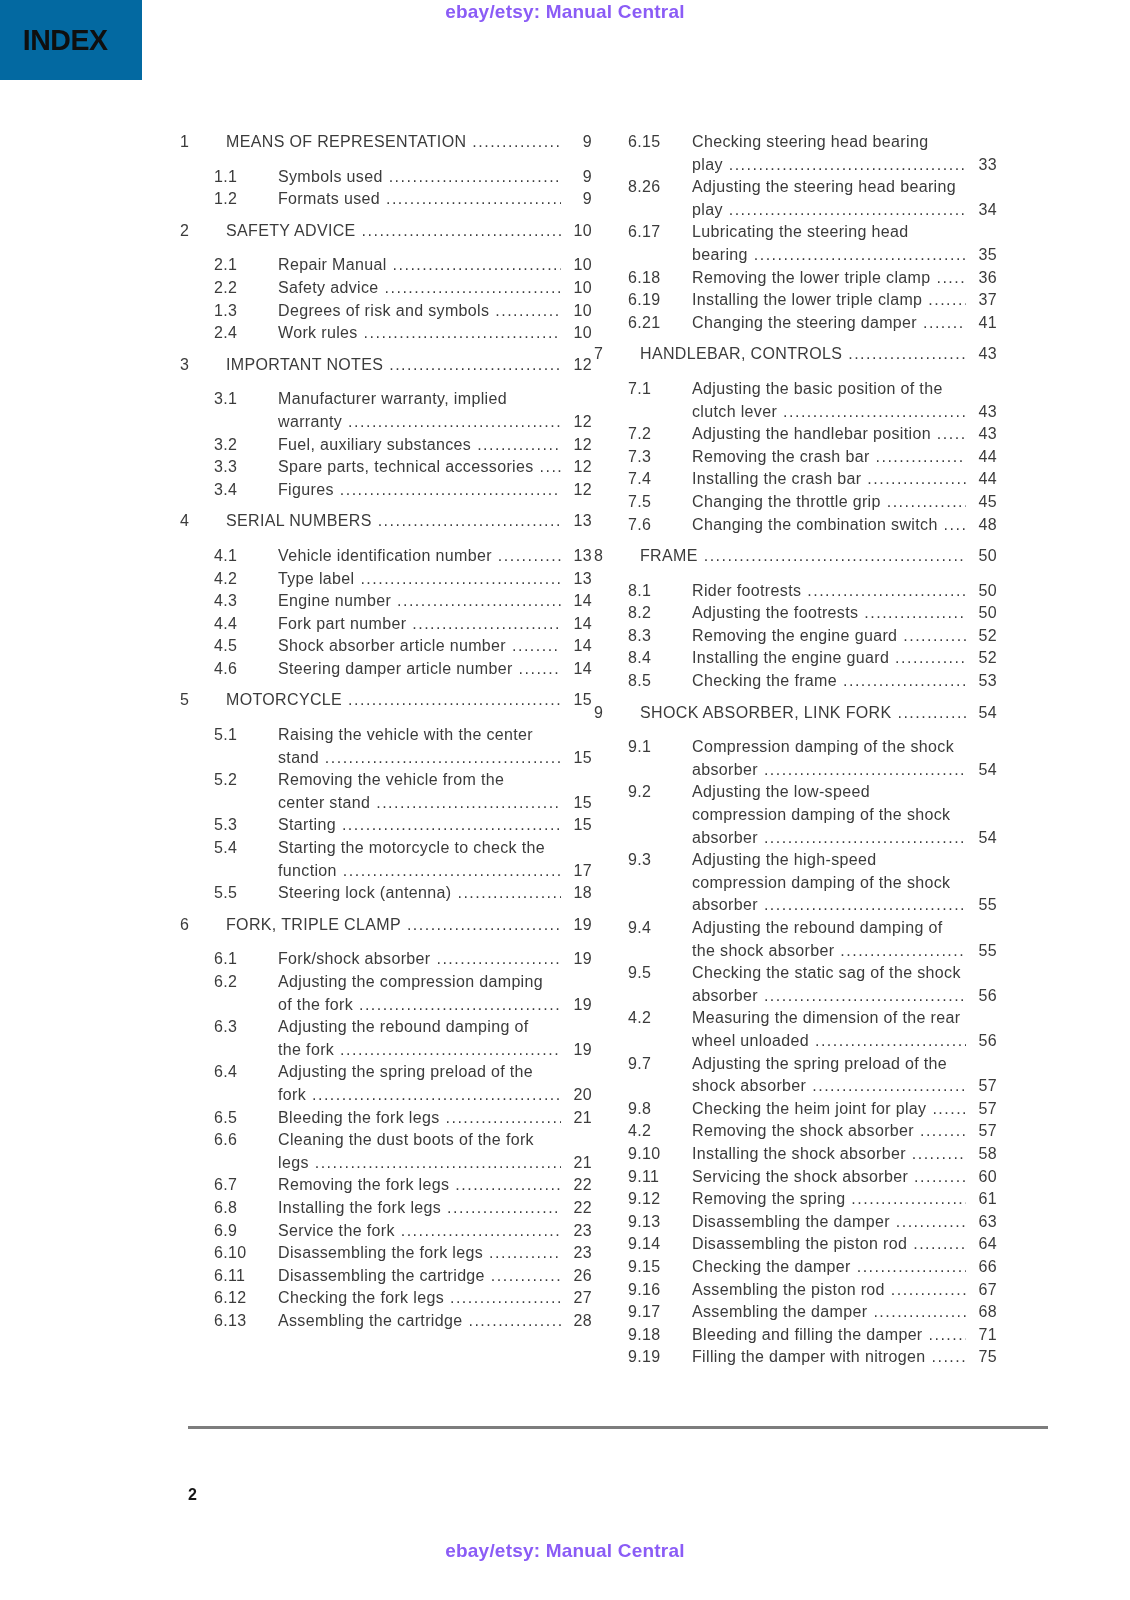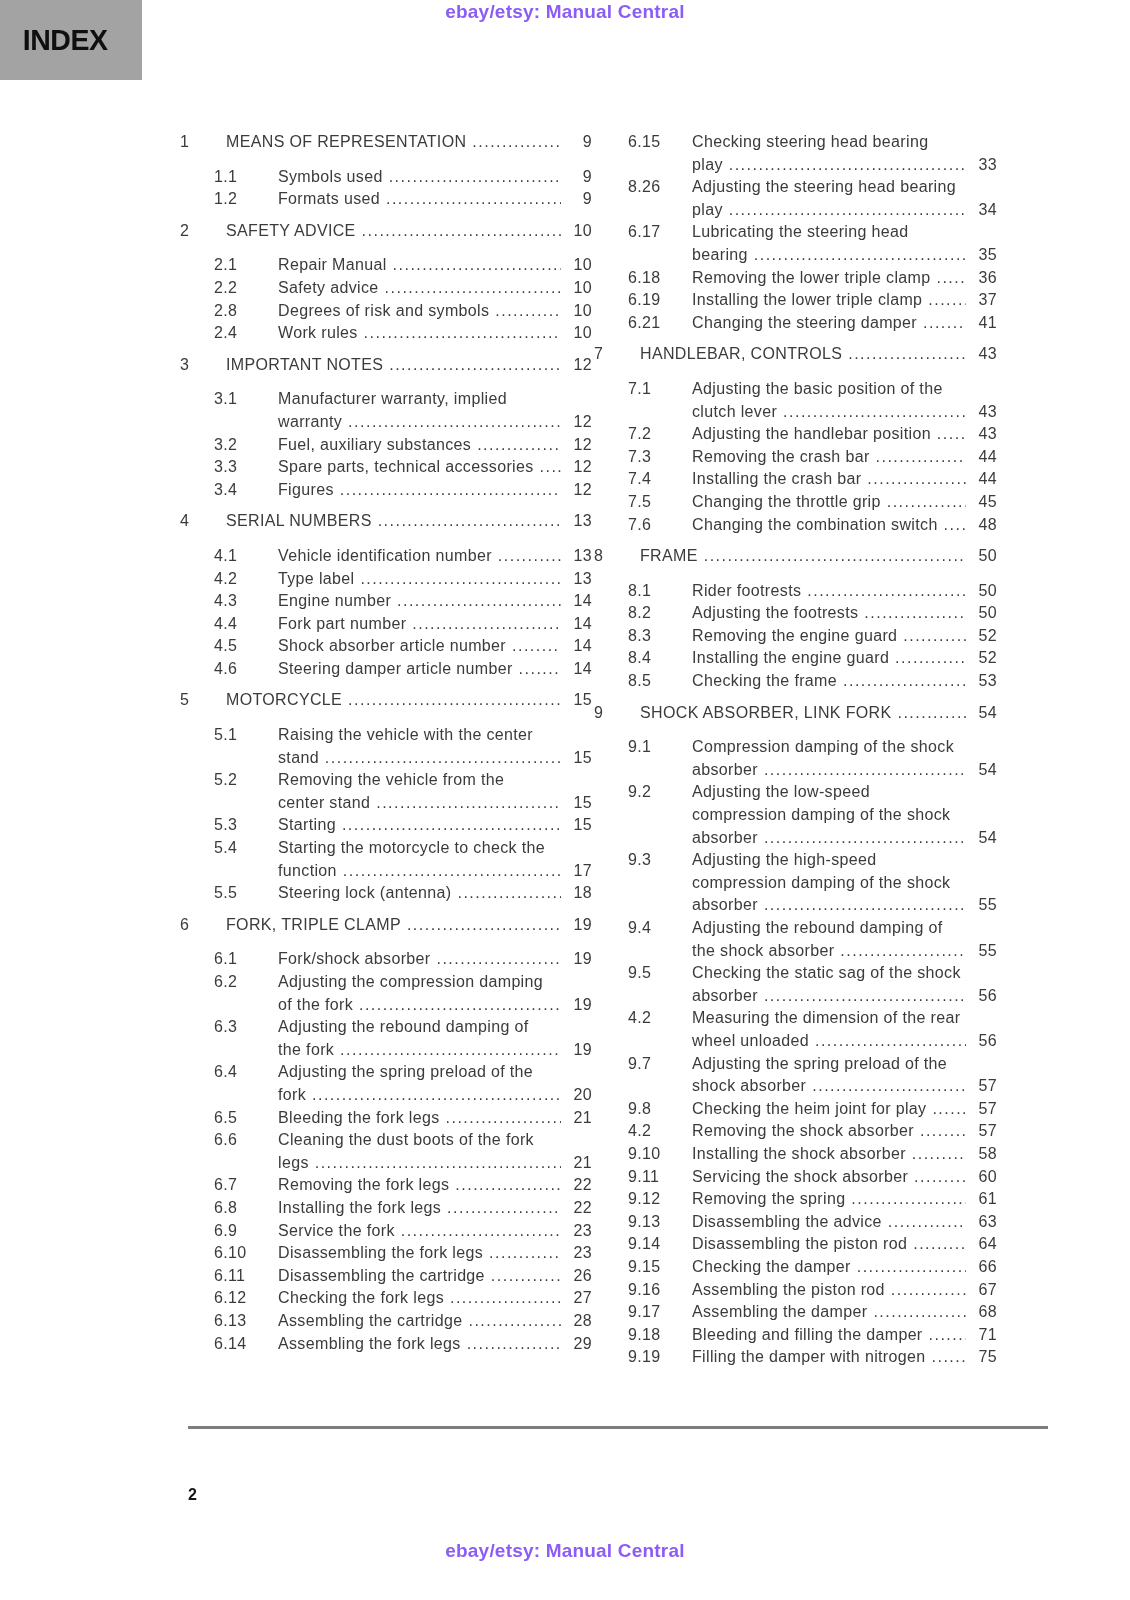--- a/index.html
+++ b/index.html
@@ -10,21 +10,21 @@
     color: #3b3b3b;
     position: relative;
     overflow: hidden;
   }
   .page { position: absolute; inset: 0; }
 
   
   .index-box {
     position: absolute; left: 0; top: 0;
     width: 142px; height: 80px;
-    background: #a3a3a3;
+    background: #0369a1;
     display: flex; align-items: center;
   }
   .index-box .index-text {
     padding-left: 24px;
     font-size: 30px; font-weight: 700;
     letter-spacing: -0.5px;
     color: #0f0f0f;
     transform: scaleX(0.95); transform-origin: left center;
   }
 
@@ -136,21 +136,21 @@
     <span class="num">2.1</span>
         <span class="titleblock"><span class="title">Repair Manual</span><span class="dots"></span></span>
         <span class="pagenum">10</span>
   </div>
       <div class="entry sub">
     <span class="num">2.2</span>
         <span class="titleblock"><span class="title">Safety advice</span><span class="dots"></span></span>
         <span class="pagenum">10</span>
   </div>
       <div class="entry sub">
-    <span class="num">2.8</span>
+    <span class="num">1.3</span>
         <span class="titleblock"><span class="title">Degrees of risk and symbols</span><span class="dots"></span></span>
         <span class="pagenum">10</span>
   </div>
       <div class="entry sub">
     <span class="num">2.4</span>
         <span class="titleblock"><span class="title">Work rules</span><span class="dots"></span></span>
         <span class="pagenum">10</span>
   </div>
       <div class="entry chapter">
     <span class="num">3</span>
@@ -312,25 +312,20 @@
   </div>
       <div class="entry sub">
     <span class="num">6.12</span>
         <span class="titleblock"><span class="title">Checking the fork legs</span><span class="dots"></span></span>
         <span class="pagenum">27</span>
   </div>
       <div class="entry sub">
     <span class="num">6.13</span>
         <span class="titleblock"><span class="title">Assembling the cartridge</span><span class="dots"></span></span>
         <span class="pagenum">28</span>
-  </div>
-      <div class="entry sub">
-    <span class="num">6.14</span>
-        <span class="titleblock"><span class="title">Assembling the fork legs</span><span class="dots"></span></span>
-        <span class="pagenum">29</span>
   </div>
     </div>
   <div class="col col-right">
       <div class="entry sub">
     <span class="num">6.15</span>
         <span class="titleblock"><span class="title">Checking steering head bearing
 play</span><span class="dots"></span></span>
         <span class="pagenum">33</span>
   </div>
       <div class="entry sub">
@@ -495,21 +490,21 @@
         <span class="titleblock"><span class="title">Servicing the shock absorber</span><span class="dots"></span></span>
         <span class="pagenum">60</span>
   </div>
       <div class="entry sub">
     <span class="num">9.12</span>
         <span class="titleblock"><span class="title">Removing the spring</span><span class="dots"></span></span>
         <span class="pagenum">61</span>
   </div>
       <div class="entry sub">
     <span class="num">9.13</span>
-        <span class="titleblock"><span class="title">Disassembling the advice</span><span class="dots"></span></span>
+        <span class="titleblock"><span class="title">Disassembling the damper</span><span class="dots"></span></span>
         <span class="pagenum">63</span>
   </div>
       <div class="entry sub">
     <span class="num">9.14</span>
         <span class="titleblock"><span class="title">Disassembling the piston rod</span><span class="dots"></span></span>
         <span class="pagenum">64</span>
   </div>
       <div class="entry sub">
     <span class="num">9.15</span>
         <span class="titleblock"><span class="title">Checking the damper</span><span class="dots"></span></span>

